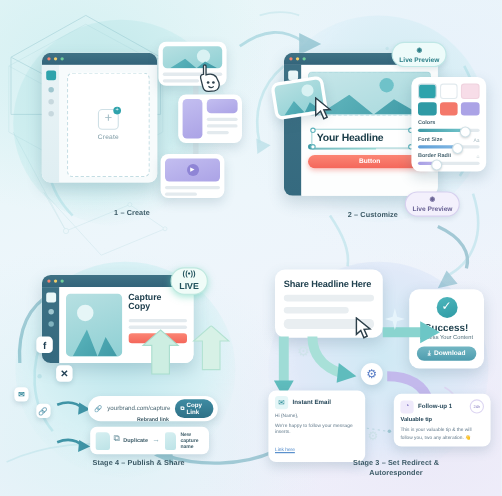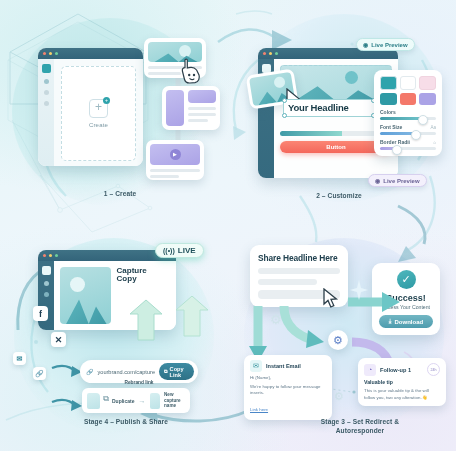--- a/index.html
+++ b/index.html
@@ -52,21 +52,21 @@
     background:linear-gradient(135deg,#5fb8bf,#3f9aa6);
     clip-path:polygon(0 100%,32% 22%,56% 100%,74% 44%,100% 100%);}
   .imgsun{position:absolute;right:20%;top:14%;width:22%;height:0;padding-bottom:22%;border-radius:50%;background:#d9f2f3;}
   .lineph{height:3px;border-radius:2px;background:#e3eaee;}
   .purple{background:linear-gradient(160deg,#c3bef0,#aba3e6);border-radius:4px;}
 
   .cursor{position:absolute;width:0;height:0;}
   .cursor svg{display:block;}
 
   .pill{position:absolute;border-radius:999px;display:flex;align-items:center;gap:3px;
-    font-size:6px;font-weight:bold;white-space:nowrap;}
+    font-size:6px;font-weight:bold;white-space:nowrap;flex-direction:column;}
   .pill-lp{background:#edfbfa;color:#2c7f88;border:1px solid #bfe7e6;padding:2px 6px;box-shadow:0 2px 5px rgba(54,98,120,.14);}
   .pill-lp2{background:#f3f0fc;color:#6a6395;border:1px solid #d7d0ef;padding:2px 6px;box-shadow:0 2px 5px rgba(54,98,120,.14);}
   .pill-live{background:#f0fcf8;color:#21525c;border:1px solid #bfe8df;padding:2px 7px;font-size:8px;box-shadow:0 2px 7px rgba(90,210,180,.5);}
 
   .caption{position:absolute;font-size:6.6px;font-weight:bold;color:#3c5a66;text-align:center;letter-spacing:.1px;line-height:1.35;}
 
   .panel{position:absolute;background:#fff;border-radius:8px;box-shadow:0 5px 12px rgba(54,98,120,.2);padding:6px;}
   .swatches{display:grid;grid-template-columns:repeat(3,1fr);gap:3px;}
   .sw{height:12px;border-radius:3px;}
   .ctl-lbl{font-size:5px;font-weight:bold;color:#4c6874;margin-top:4px;display:flex;justify-content:space-between;align-items:center;}
@@ -294,21 +294,21 @@
     <div class="imgph" style="height:100%;">
       <span class="imgsun" style="right:16%;top:12%;width:26%;padding-bottom:26%;"></span>
     </div>
   </div>
   <div class="cursor" style="left:285px;top:88px;">
     <svg width="18" height="22" viewBox="0 0 18 22">
       <path d="M2 1 L2 17 L6.4 13 L9.4 20 L12.4 18.6 L9.4 12 L15 11.6 Z" fill="#fff" stroke="#2c3f4a" stroke-width="1.3"></path>
     </svg>
   </div>
 
-  <div class="headline-box" style="left:283px;top:99px;width:82px;">
+  <div class="headline-box" style="left:283px;top:117px;width:82px;">
     <div class="hl">Your Headline</div>
     <span class="handle" style="left:-2px;top:-2px;"></span>
     <span class="handle" style="right:-2px;top:-2px;"></span>
     <span class="handle" style="left:-2px;bottom:-2px;"></span>
     <span class="handle" style="right:-2px;bottom:-2px;"></span>
   </div>
 
   <div class="panel" style="left:374px;top:70px;width:56px;">
     <div class="swatches">
       <span class="sw" style="background:#2fa3ac;border:1px solid #cfe0e6;"></span>
@@ -364,21 +364,21 @@
     <div class="winbody">
       <div class="wsb wsb-dark">
         <span class="sbsq light"></span>
         <span class="sbdot" style="background:#9fc6cf;"></span>
         <span class="sbdot" style="background:#7fb2be;"></span>
       </div>
       <div style="flex:1;background:#fff;padding:6px;display:flex;gap:6px;">
         <div class="imgph" style="width:46%;">
           <span class="imgsun" style="left:20%;right:auto;top:18%;width:30%;padding-bottom:30%;background:#e6f6f7;"></span>
         </div>
-        <div style="flex:1;display:flex;flex-direction:row;">
+        <div style="flex:1;display:flex;flex-direction:column;">
           <div style="font-size:8px;font-weight:bold;color:#21414f;line-height:1.05;">
             <span>Capture</span><br>
             <span>Copy</span>
           </div>
           <div class="lineph" style="margin-top:6px;"></div>
           <div class="lineph" style="margin-top:3px;"></div>
           <div style="margin-top:4px;height:9px;border-radius:3px;background:linear-gradient(180deg,#fb8574,#f4675b);"></div>
         </div>
       </div>
     </div>

